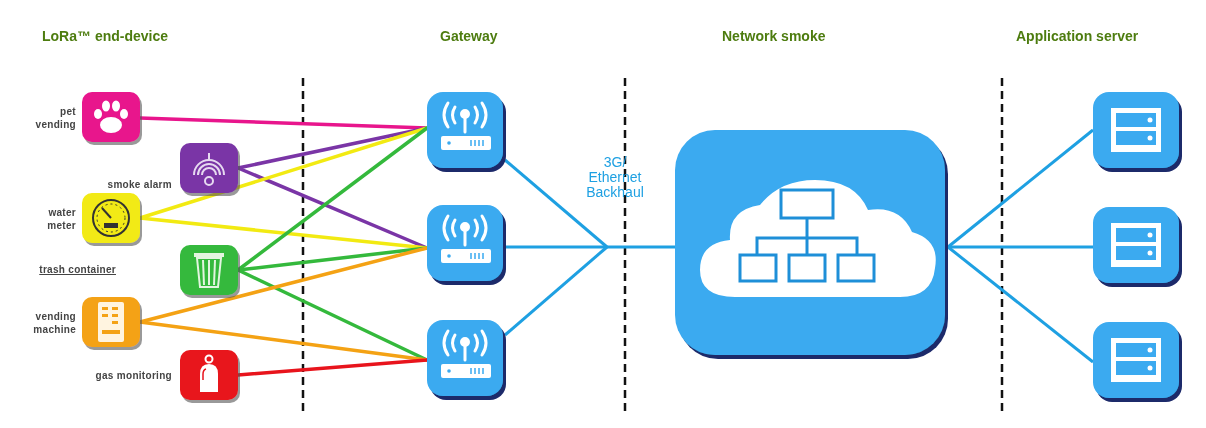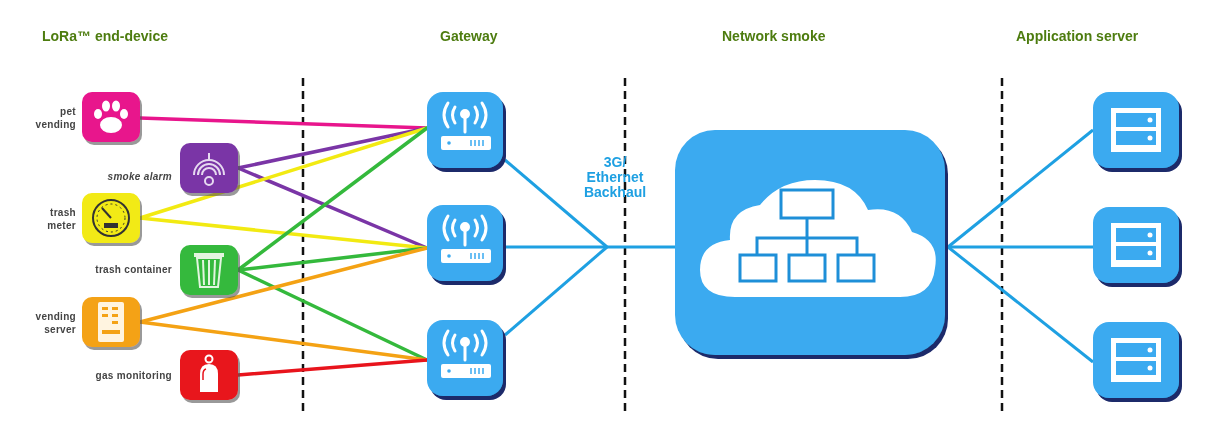--- a/index.html
+++ b/index.html
@@ -1,20 +1,20 @@
 <!DOCTYPE html>
 <html><head>
 <meta charset="utf-8">
 <style>
   html, body { margin:0; padding:0; background:#ffffff; }
   body { width:1206px; height:428px; position:relative; overflow:hidden; font-family:"Liberation Sans", sans-serif; }
   .heading { position:absolute; top:28px; font-weight:bold; font-size:14px; color:#4d7c0f; white-space:nowrap; }
   .dev-label { position:absolute; font-size:10px; color:#444; text-align:right; line-height:13px; font-weight:bold; letter-spacing:0.3px; }
   svg.canvas { position:absolute; left:0; top:0; }
-  .backhaul { position:absolute; left:560px; top:155px; width:110px; text-align:center; color:#1ea0e2; font-weight:bold; font-size:14px; line-height:15px; }
+  .backhaul { position:absolute; left:560px; top:155px; width:110px; text-align:center; color:#1ea0e2; font-weight:normal; font-size:14px; line-height:15px; }
 </style>
 </head>
 <body>
 
 <div class="heading" style="left:42px;">LoRa™ end-device</div>
 <div class="heading" style="left:440px;">Gateway</div>
 <div class="heading" style="left:722px;">Network smoke</div>
 <div class="heading" style="left:1016px;">Application server</div>
 
 <svg class="canvas" width="1206" height="428" viewBox="0 0 1206 428">
@@ -241,29 +241,29 @@
 <div class="backhaul">
   <div>3G/</div>
   <div>Ethernet</div>
   <div>Backhaul</div>
 </div>
 
 <div class="dev-label" style="right:1130px; top:105px;">
   <div>pet</div>
   <div>vending</div>
 </div>
-<div class="dev-label" style="right:1034px; top:170px;font-style:italic;">
+<div class="dev-label" style="right:1034px; top:178px;">
   <div>smoke alarm</div>
 </div>
 <div class="dev-label" style="right:1130px; top:206px;">
-  <div>trash</div>
+  <div>water</div>
   <div>meter</div>
 </div>
-<div class="dev-label" style="right:1034px; top:263px;">
+<div class="dev-label" style="right:1090px; top:263px;text-decoration:underline;">
   <div>trash container</div>
 </div>
 <div class="dev-label" style="right:1130px; top:310px;margin-left:21px;">
   <div>vending</div>
-  <div>server</div>
+  <div>machine</div>
 </div>
 <div class="dev-label" style="right:1034px; top:369px;text-align:center;">
   <div>gas monitoring</div>
 </div>
 
 </body></html>

